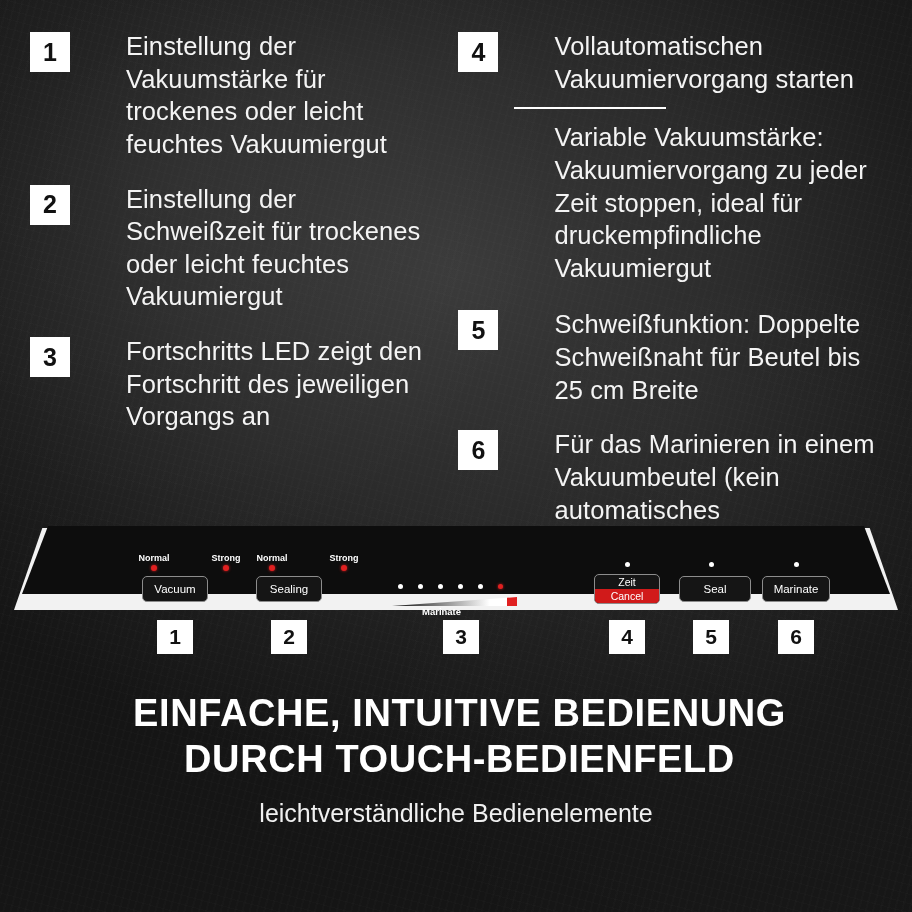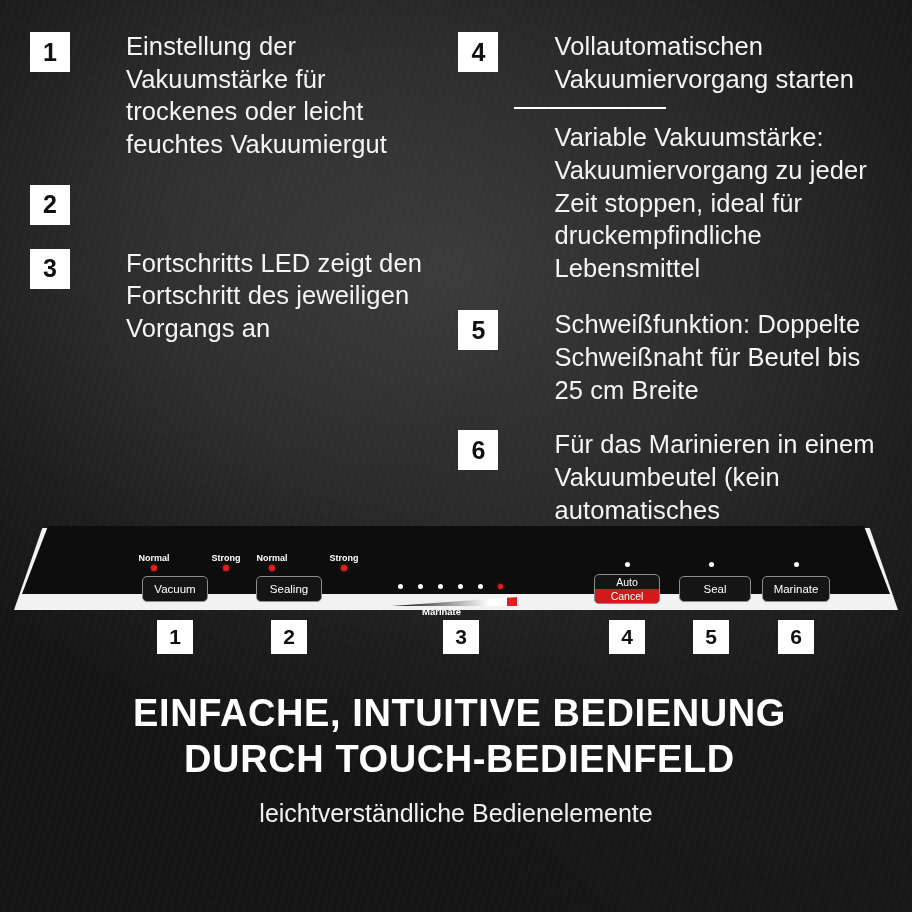--- a/index.html
+++ b/index.html
@@ -239,35 +239,36 @@
 
   <div class="columns">
 
     <div class="col-left">
       <div class="item">
         <div class="num">1</div>
         <div class="txt">Einstellung der Vakuumstärke für trockenes oder leicht feuchtes Vakuumiergut</div>
       </div>
       <div class="item">
         <div class="num">2</div>
+        <div class="txt">Einstellung der Schweißzeit für trockenes oder leicht feuchtes Vakuumiergut</div>
       </div>
       <div class="item">
         <div class="num">3</div>
         <div class="txt">Fortschritts LED zeigt den Fortschritt des jeweiligen Vorgangs an</div>
       </div>
     </div>
 
     <div class="col-right">
       <div class="item">
         <div class="num">4</div>
         <div class="txt">Vollautomatischen Vakuumiervorgang starten</div>
       </div>
       <div class="sub-block">
         <div class="rule"></div>
-        <div class="txt">Variable Vakuumstärke: Vakuumiervorgang zu jeder Zeit stoppen, ideal für druckempfindliche Lebensmittel</div>
+        <div class="txt">Variable Vakuumstärke: Vakuumiervorgang zu jeder Zeit stoppen, ideal für druckempfindliche Vakuumiergut</div>
       </div>
       <div class="item">
         <div class="num">5</div>
         <div class="txt">Schweißfunktion: Doppelte Schweißnaht für Beutel bis 25 cm Breite</div>
       </div>
       <div class="item">
         <div class="num">6</div>
         <div class="txt">Für das Marinieren in einem Vakuumbeutel (kein automatisches Verschweißen)</div>
       </div>
     </div>
@@ -314,21 +315,21 @@
       <span class="on"></span>
     </div>
     <div class="prog-bar">
       <div class="tip"></div>
     </div>
     <div class="prog-label">Marinate</div>
   </div>
 
   <div class="white-dot" style="left:625px; top:562px;"></div>
   <div class="btn-auto" style="left:594px; top:574px;">
-    <div class="auto-top">Auto</div>
+    <div class="auto-top">Zeit</div>
     <div class="auto-bot">Cancel</div>
   </div>
 
   <div class="white-dot" style="left:709px; top:562px;"></div>
   <div class="btn" style="left:679px; top:576px; width:72px;">Seal</div>
 
   <div class="white-dot" style="left:794px; top:562px;"></div>
   <div class="btn" style="left:762px; top:576px; width:68px;">Marinate</div>
 
   <div class="markers">

